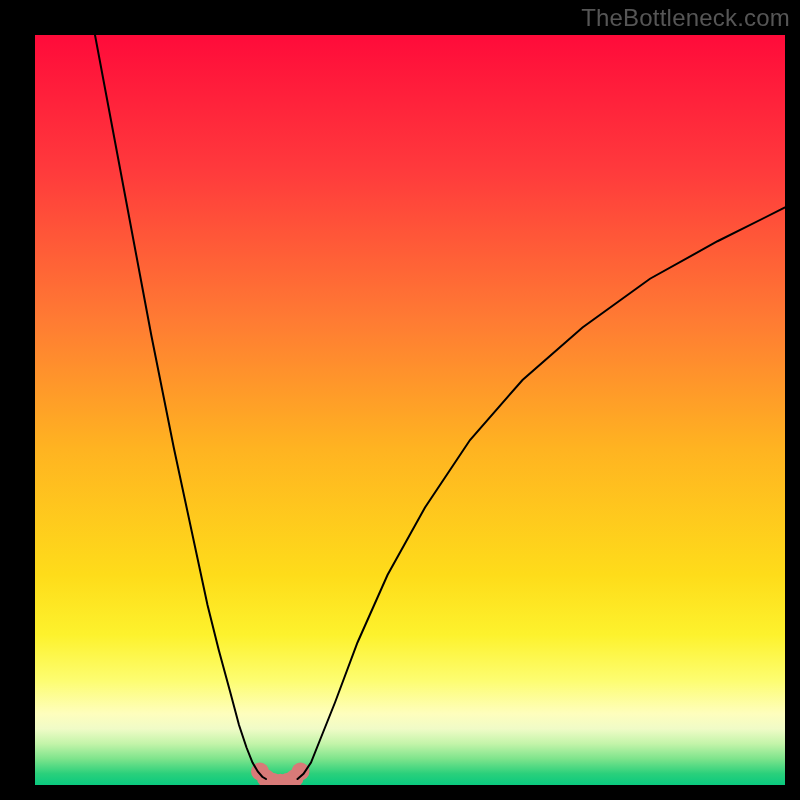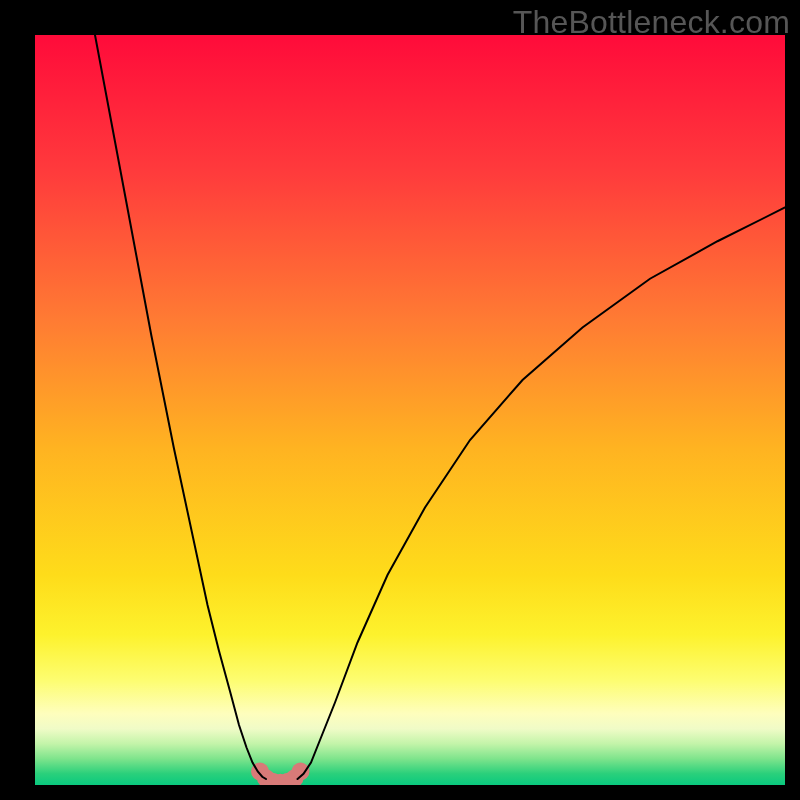--- a/index.html
+++ b/index.html
@@ -38,21 +38,21 @@
     left: 0;
     top: 0;
     width: 100%;
     height: 100%;
   }
   .watermark {
     position: absolute;
     top: 4px;
     right: 10px;
     font-family: Arial, Helvetica, sans-serif;
-    font-size: 32px;
+    font-size: 24px;
     color: #565656;
     letter-spacing: 0.2px;
     user-select: none;
   }
 </style>
 </head>
 <body>
 
 <div class="frame">
   <div class="plot">

